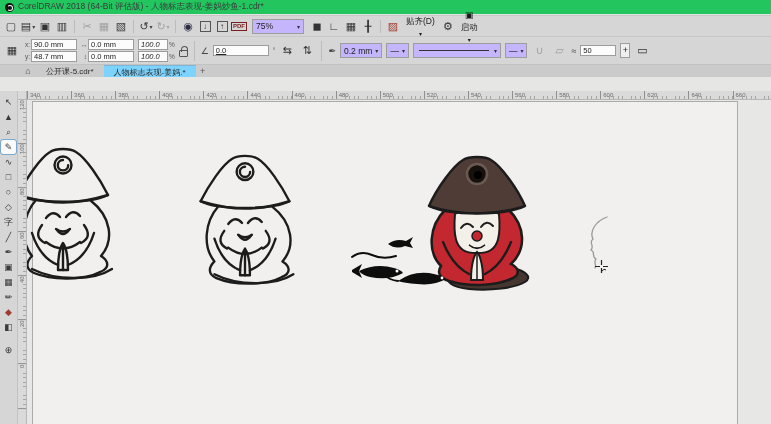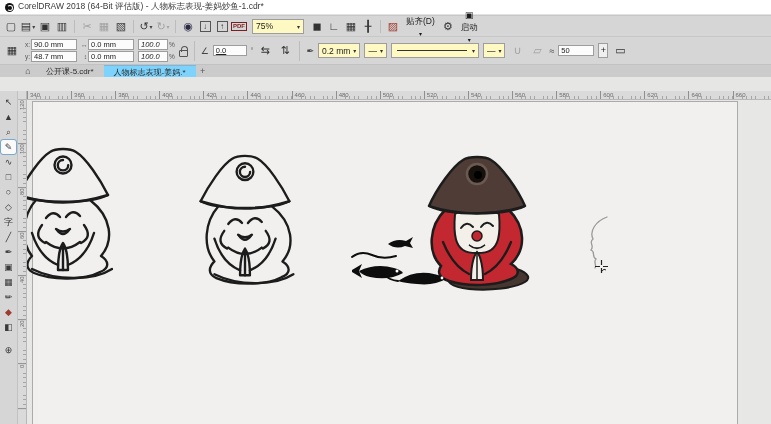--- a/index.html
+++ b/index.html
@@ -1,50 +1,50 @@
 <!DOCTYPE html>
 <html style="--body-red: #c3272f; --hat-brown: #4f3c36; --hat-dark: #17110e; --hat-ring: #6b5a52; --base-brown: #463630; --face-white: #f3f0e9; --line-black: #1c1c1c; --fish-black: #0d0d0d; --sketch-gray: #9a9a9a;"><head>
 <meta charset="utf-8">
 <style>
   * { margin:0; padding:0; box-sizing:border-box; }
   html,body { width:771px; height:424px; overflow:hidden; }
   body { font-family:"Liberation Sans", sans-serif; background:#e6e6e5; position:relative; font-size:9px; color:#222; }
 
   
-  #titlebar { height:15px; background:#ffffff; border-bottom:1px solid #e2e2e2; display:flex; align-items:center; padding-left:5px; gap:4px; }
+  #titlebar { height:15px; background:#22c55e; border-bottom:1px solid #e2e2e2; display:flex; align-items:center; padding-left:5px; gap:4px; }
   .logo { width:9px; height:9px; border-radius:50%; background:#121212; position:relative; flex:0 0 auto; }
   .logo::after { content:''; position:absolute; left:2px; top:2px; width:4px; height:4px; border-radius:50%; border:1px solid #fff; border-left-color:transparent; }
   #title-text { font-size:8.5px; color:#3a3a3a; white-space:nowrap; }
 
   
   #menubar { height:14px; background:#d6d6d6; display:flex; align-items:center; padding-left:2px; }
   .menu-item { padding:0 7px; font-size:9px; color:#1c1c1c; line-height:14px; cursor:default; }
 
   
   #toolbar { height:21px; background:#d6d6d6; border-top:1px solid #c7c7c7; display:flex; align-items:center; padding:0 3px; gap:1px; }
   .tb-btn { height:17px; min-width:16px; display:inline-flex; align-items:center; justify-content:center; color:#333; font-size:11px; border-radius:2px; }
   .tb-btn .glyph { line-height:17px; }
   .tb-btn.disabled { opacity:.33; }
   .tb-btn.boxed .glyph { border:1px solid #555; font-size:8px; width:11px; height:11px; line-height:9px; text-align:center; }
   .tb-btn.pdf .glyph { font-size:6px; font-weight:bold; border:1px solid #7a1f1f; color:#7a1f1f; padding:1px; line-height:5px; }
   .tb-btn .dd { font-size:6px; color:#444; margin-left:1px; }
   .tb-sep { width:1px; height:13px; background:#bcbcbc; margin:0 3px; }
-  .combo { background:#fef9c3; border:1px solid #9d9d9d; height:15px; display:inline-flex; align-items:center; padding:0 3px; gap:3px; font-size:8.5px; }
+  .combo { background:#c4b5fd; border:1px solid #9d9d9d; height:15px; display:inline-flex; align-items:center; padding:0 3px; gap:3px; font-size:8.5px; }
   .combo .dd { font-size:6px; color:#333; }
   #zoom-combo { width:52px; justify-content:space-between; margin:0 4px; }
   .tb-text { font-size:8.5px; color:#1c1c1c; display:inline-flex; align-items:center; gap:2px; padding:0 4px;flex-direction:column; }
   .tb-text .dd { font-size:6px; }
 
   
   #propbar { height:28px; background:#d6d6d6; border-top:1px solid #c7c7c7; display:flex; align-items:center; padding:0 4px; gap:4px; }
   .stack { display:flex; flex-direction:column; gap:1px; }
   .pfield { display:flex; align-items:center; gap:1px; }
   .pl { font-size:6.5px; color:#555; width:6px; text-align:right; }
   .pv { background:#fcfcfc; border:1px solid #9d9d9d; height:11px; line-height:9px; font-size:7.5px; padding:0 2px; display:inline-block; }
-  .pv.w46 { width:46px; } .pv.w30 { width:30px;font-style:italic; } .pv.w34 { width:34px;text-decoration:underline; } .pv.w22 { width:36px; }
+  .pv.w46 { width:46px; } .pv.w30 { width:30px;font-style:italic; } .pv.w34 { width:56px;text-decoration:underline; } .pv.w22 { width:36px; }
   .punit { font-size:6.5px; color:#555; }
   .pb-sep { width:1px; height:20px; background:#bcbcbc; margin:0 2px; }
   .lock { width:9px; height:7px; border:1px solid #555; border-radius:1px; position:relative; margin-top:5px; }
   .lock::before { content:''; position:absolute; top:-5px; left:1px; width:5px; height:5px; border:1px solid #555; border-bottom:none; border-radius:4px 4px 0 0; }
   .glyph-sm { font-size:9px; color:#444; }
   .line-combo { width:88px; height:15px; justify-content:space-between; }
   .line-sample { flex:1; height:1px; background:#333; margin:0 2px; }
   .stepper { width:10px; height:15px; border:1px solid #9d9d9d; background:#efefef; font-size:9px; line-height:13px; text-align:center; color:#222; }
 
   

